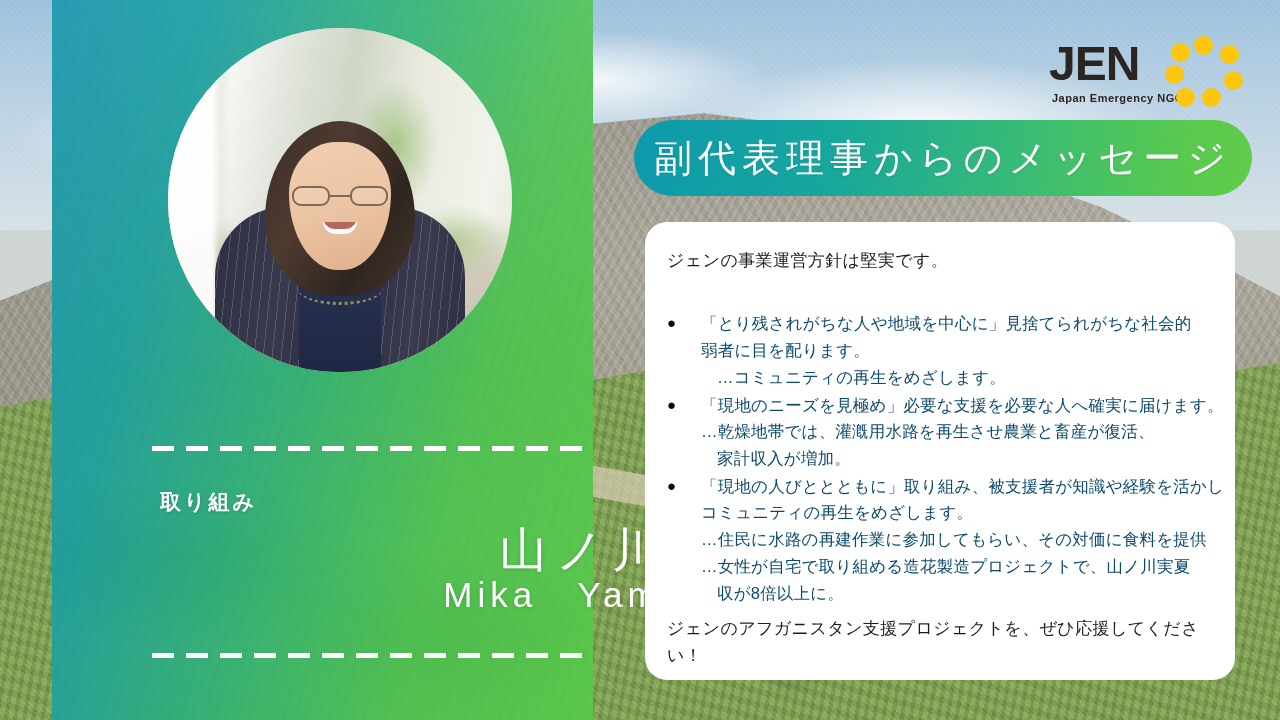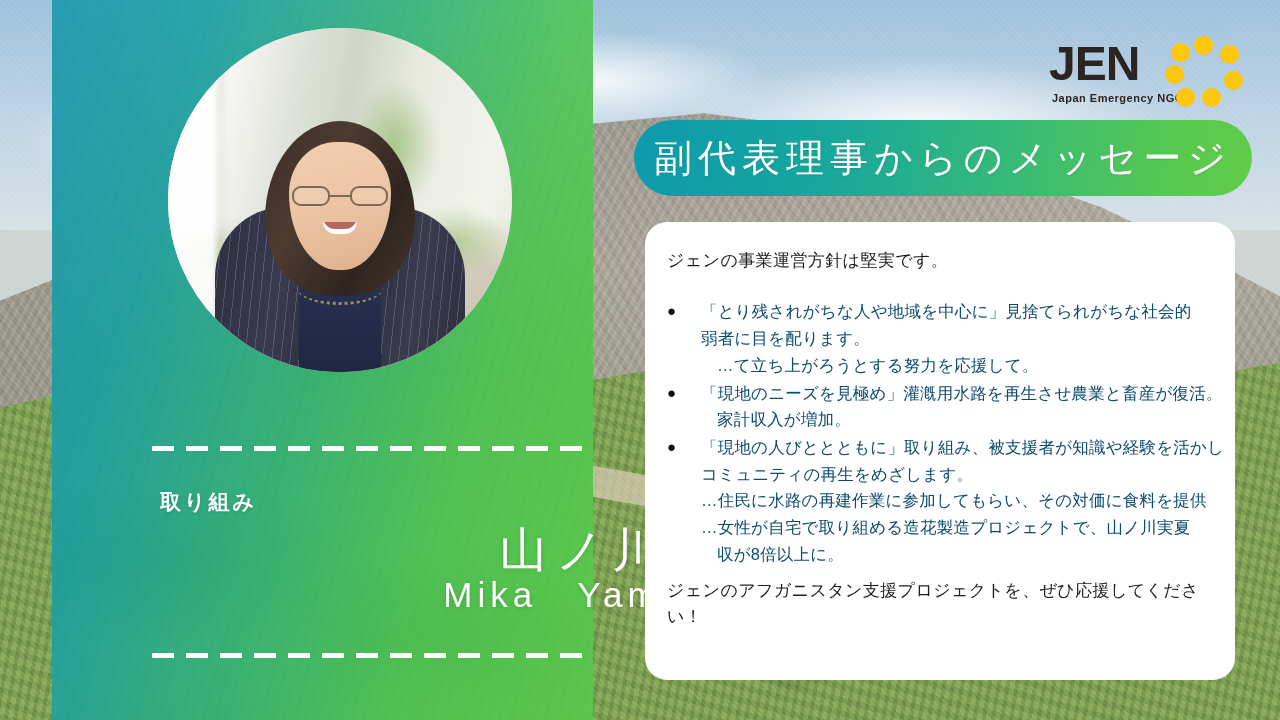--- a/index.html
+++ b/index.html
@@ -247,21 +247,21 @@
   
   .card{
     position:absolute; left:645px; top:222px;
     width:590px; height:458px;
     background:#ffffff;
     border-radius:22px;
     padding:26px 22px 0 22px;
   }
   .card-intro{
     color:#1d1d1d; font-size:17px; line-height:1.55; letter-spacing:.4px;
-    margin-bottom:24px;
+    margin-bottom:36px;
   }
   .bullets{ list-style:none; }
   .bullet-row{ display:flex; margin-bottom:1px; }
   .bullet-dot{
     flex:0 0 auto; width:26px;
     color:#0a0a0a; font-size:15px; line-height:1.62; padding-top:1px;
   }
   .bullet-body{ flex:1 1 auto; }
   .b-line{
     color:#0c4a6e; font-size:16.5px; line-height:1.62; letter-spacing:.2px;
@@ -332,27 +332,28 @@
   </div>
 
   <div class="card">
     <div class="card-intro">ジェンの事業運営方針は堅実です。</div>
     <div class="bullets" id="bullets">
         <div class="bullet-row">
           <div class="bullet-dot">●</div>
           <div class="bullet-body">
             <div class="b-line ind-1">「とり残されがちな人や地域を中心に」見捨てられがちな社会的</div>
             <div class="b-line ind-1">弱者に目を配ります。</div>
-            <div class="b-line ind-2">…て立ち上がろうとする努力を応援して。</div>
+            <div class="b-line ind-2">…コミュニティの再生をめざします。</div>
           </div>
         </div>
         <div class="bullet-row">
           <div class="bullet-dot">●</div>
           <div class="bullet-body">
-            <div class="b-line ind-1">「現地のニーズを見極め」灌漑用水路を再生させ農業と畜産が復活。</div>
+            <div class="b-line ind-1">「現地のニーズを見極め」必要な支援を必要な人へ確実に届けます。</div>
+            <div class="b-line ind-1">…乾燥地帯では、灌漑用水路を再生させ農業と畜産が復活、</div>
             <div class="b-line ind-2">家計収入が増加。</div>
           </div>
         </div>
         <div class="bullet-row">
           <div class="bullet-dot">●</div>
           <div class="bullet-body">
             <div class="b-line ind-1">「現地の人びととともに」取り組み、被支援者が知識や経験を活かし</div>
             <div class="b-line ind-1">コミュニティの再生をめざします。</div>
             <div class="b-line ind-1">…住民に水路の再建作業に参加してもらい、その対価に食料を提供</div>
             <div class="b-line ind-1">…女性が自宅で取り組める造花製造プロジェクトで、山ノ川実夏</div>

